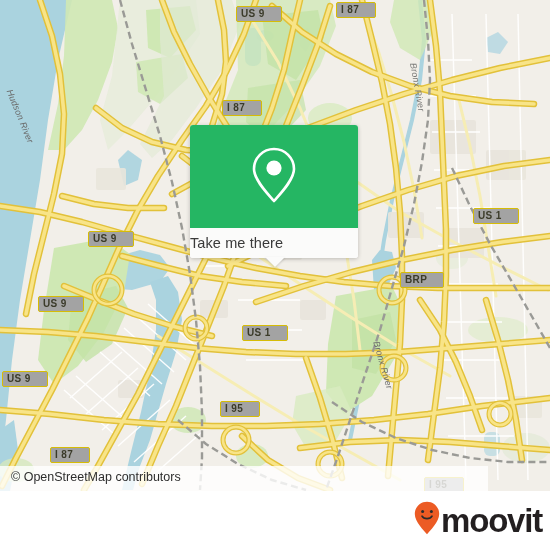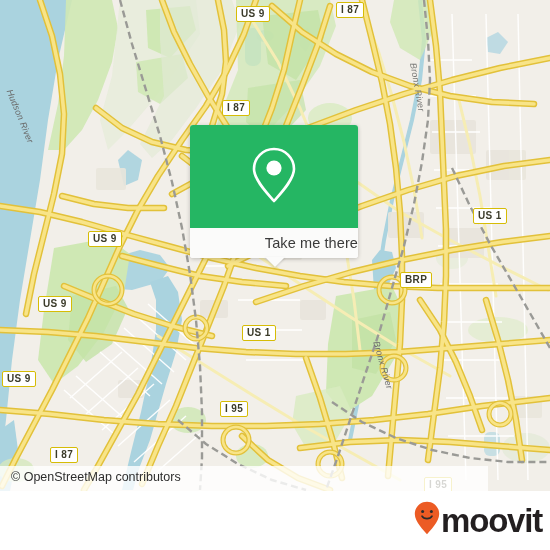--- a/index.html
+++ b/index.html
@@ -27,29 +27,29 @@
     left: 0; top: 0;
     width: 550px; height: 491px;
     overflow: hidden;
     background: #f2efe9;
   }
   #map-svg { display: block; }
 
   
   .shield {
     position: absolute;
-    background: #ffffff;
+    background: #a3a3a3;
     border: 1px solid #d6bc06;
     border-radius: 2px;
     color: #3b3b2a;
     font-family: "Liberation Sans", sans-serif;
     font-size: 10px;
     font-weight: bold;
     letter-spacing: 0.4px;
-    padding: 1px 4px 2px 4px;
+    padding: 1px 16px 2px 4px;
     line-height: 11px;
     white-space: nowrap;
     box-sizing: border-box;
   }
 
   
   .maplabel {
     position: absolute;
     color: #6a6a6a;
     font-family: "Liberation Sans", sans-serif;
@@ -98,21 +98,21 @@
     display: flex;
     align-items: center;
     justify-content: center;
   }
   #callout-body {
     width: 100%;
     height: 30px;
     background: #fbfbfa;
     display: flex;
     align-items: center;
-    justify-content: flex-end;
+    justify-content: flex-start;
   }
   #callout-body .cta {
     font-size: 14.5px;
     color: #3a3a3a;
     font-family: "Liberation Sans", sans-serif;
     letter-spacing: 0.1px;
   }
   #callout-tail {
     position: absolute;
     left: 265px;

